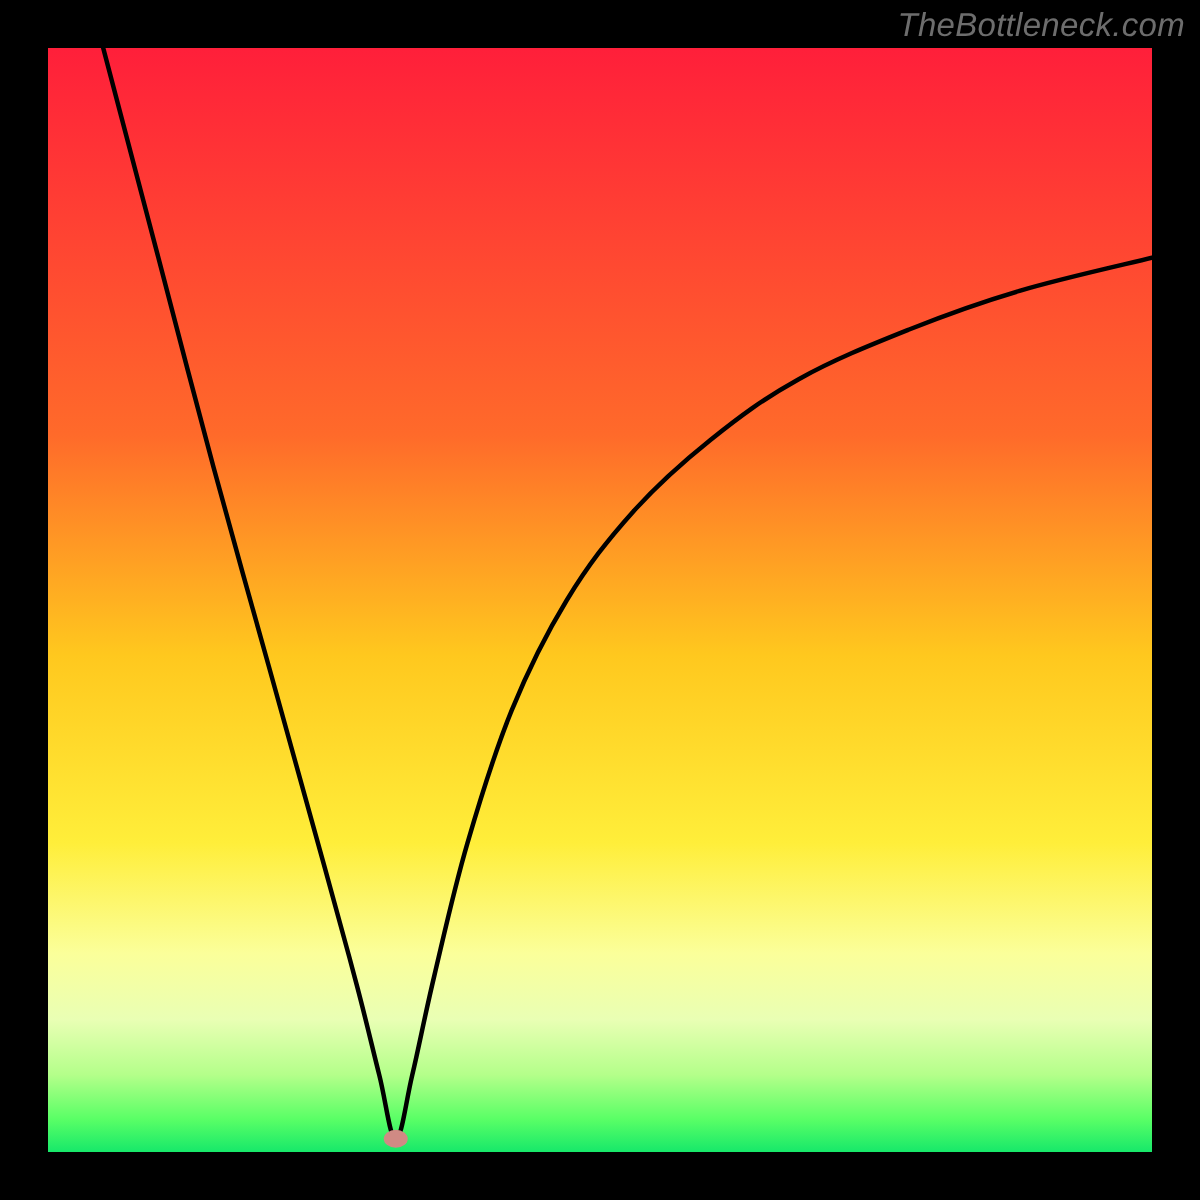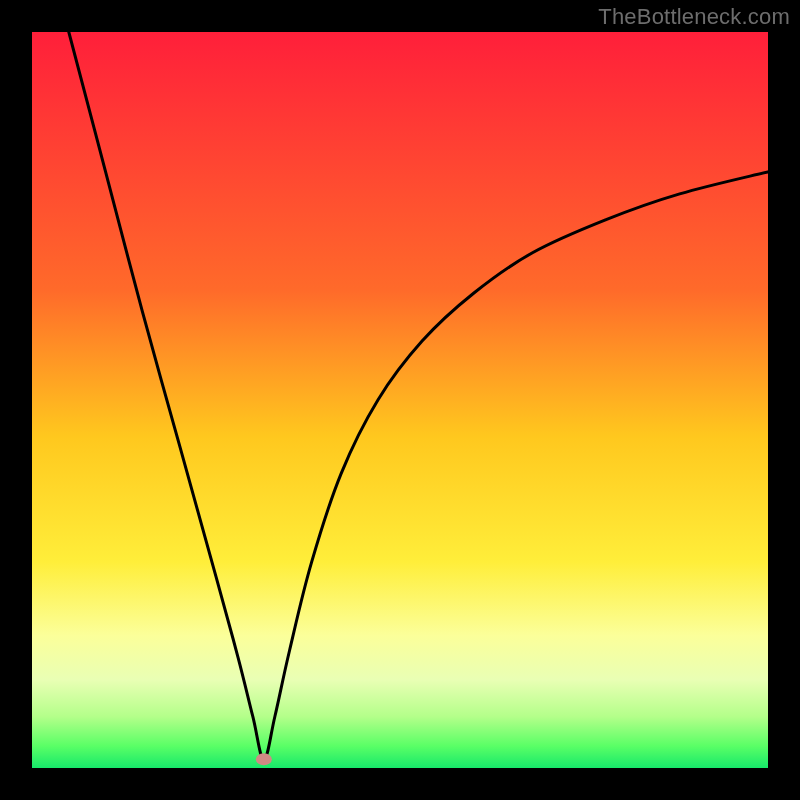--- a/index.html
+++ b/index.html
@@ -18,20 +18,21 @@
     background: #000;
   }
   .watermark {
     position: absolute;
     top: 4px;
     right: 10px;
     color: #6d6d6d;
     font-size: 22px;
     letter-spacing: 0.2px;
     font-weight: 400;
+    font-style: italic;
   }
   .plot-area {
     position: absolute;
     left: 32px;
     top: 32px;
     width: 736px;
     height: 736px;
   }
   .plot-area svg {
     display: block;

